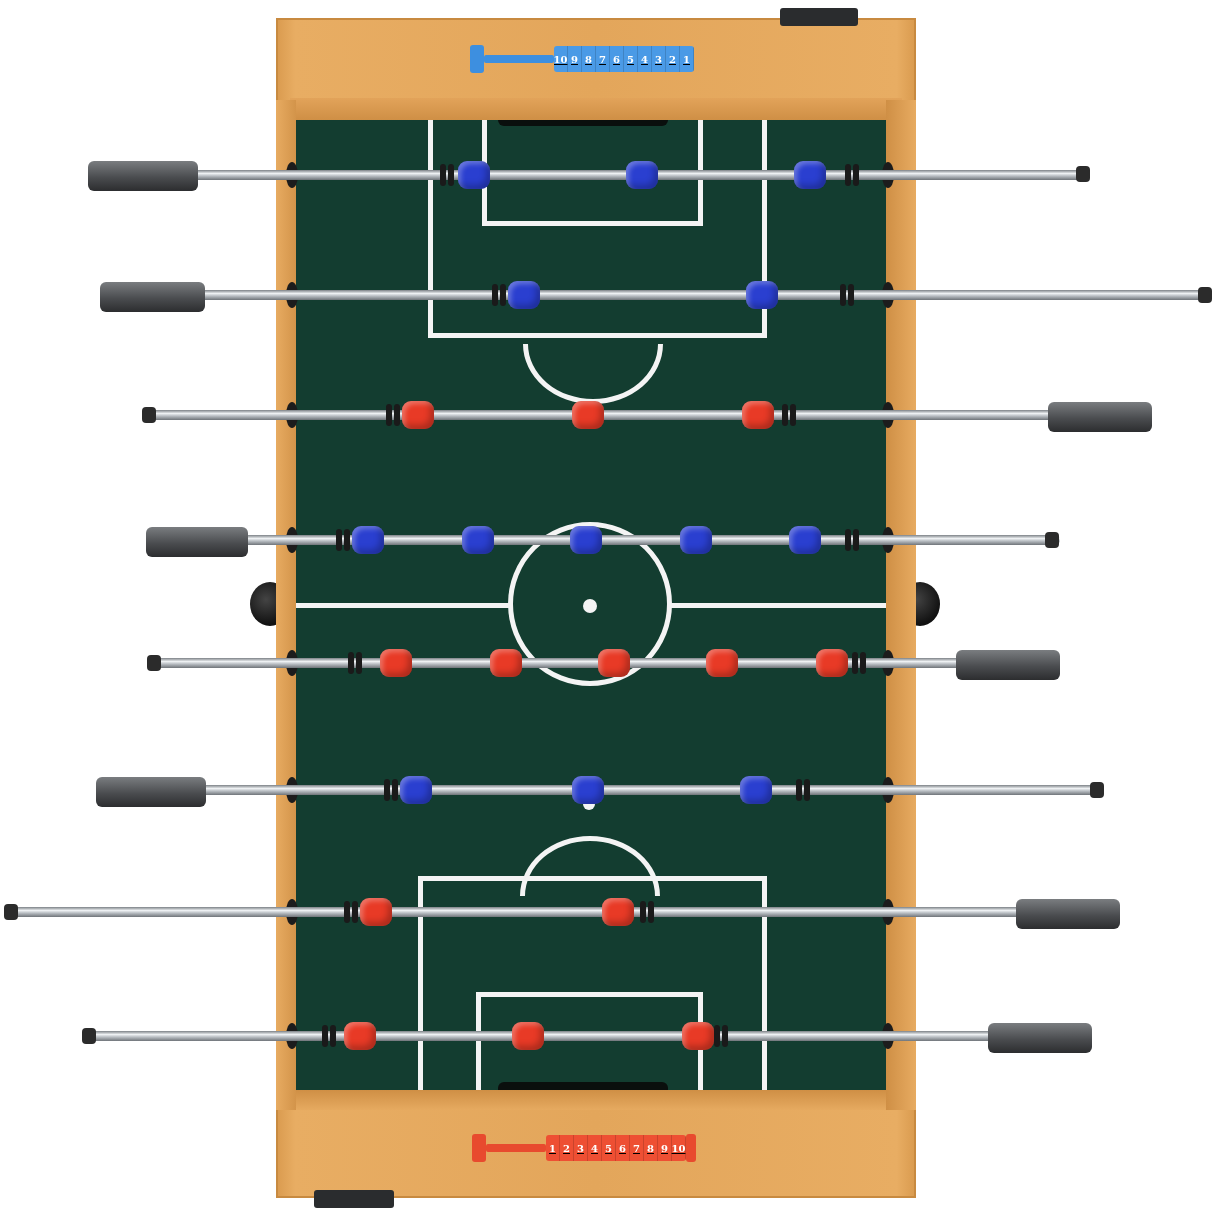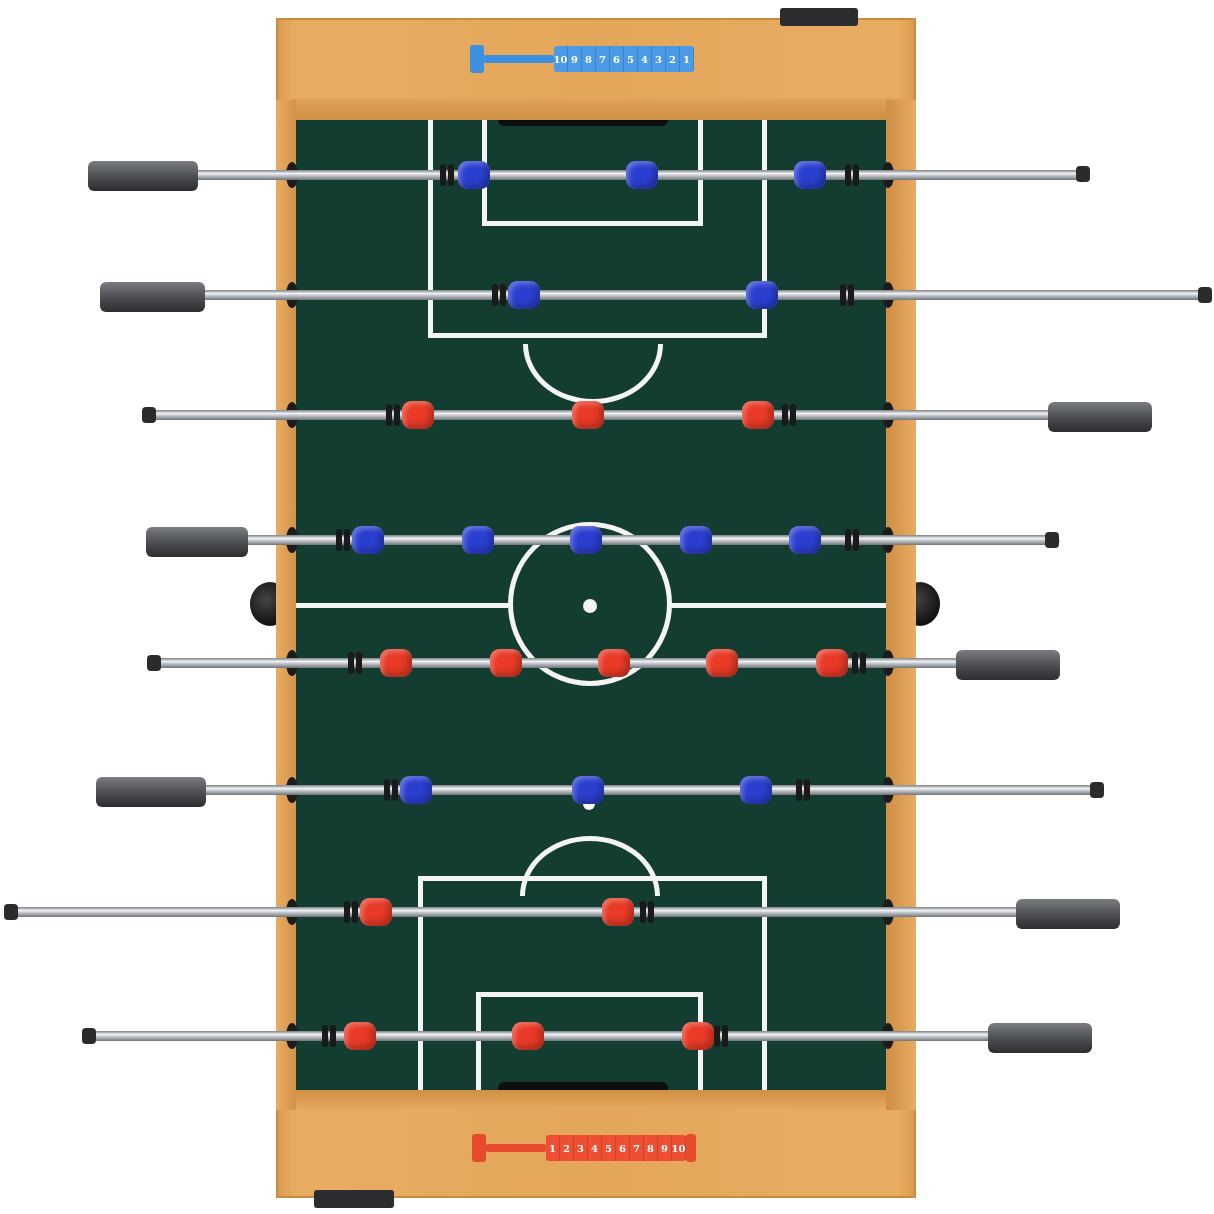--- a/index.html
+++ b/index.html
@@ -12,21 +12,21 @@
   .line{position:absolute;background:#f4f4f4;}
   .circle{position:absolute;border:5px solid #f4f4f4;border-radius:50%;box-sizing:border-box;}
   .rod{position:absolute;height:10px;background:linear-gradient(#7c8186,#eef1f3 35%,#b9bec3 60%,#6f7479);border-radius:5px;}
   .handle{position:absolute;height:30px;background:linear-gradient(#7a7d80,#4a4c4f 55%,#2c2d2f);border-radius:6px;}
   .cap{position:absolute;width:14px;height:16px;background:#2b2b2b;border-radius:4px;}
   .bumper{position:absolute;width:6px;height:22px;background:#1a1a1a;border-radius:3px;}
   .player{position:absolute;width:32px;height:28px;border-radius:9px;box-shadow:inset -4px -4px 6px rgba(0,0,0,.25),inset 3px 3px 5px rgba(255,255,255,.3);}
   .player.blue{background:#2a3fd0;}
   .player.red{background:#e83a26;}
   .grom{position:absolute;width:12px;height:26px;background:#1c1c1c;border-radius:50%;}
-  .score{position:absolute;display:flex;align-items:center;}
+  .score{position:absolute;display:flex;align-items:center;text-decoration:underline;}
   .score .bar{height:8px;border-radius:2px;}
   .score .end{width:14px;height:28px;border-radius:3px;}
   .score .tiles{display:flex;height:26px;border-radius:3px;overflow:hidden;}
   .score .tile{width:13px;height:26px;font-size:10px;color:#fff;display:flex;align-items:center;justify-content:center;border-right:1px solid rgba(0,0,0,.15);font-family:"DejaVu Serif",serif;font-weight:bold;}
   .foot{position:absolute;background:#2a2c2e;border-radius:3px;}
   .ballhole{position:absolute;width:40px;height:44px;background:radial-gradient(circle at 40% 40%,#444,#111 70%);border-radius:50%;}
 </style>
 </head>
 <body>
 

